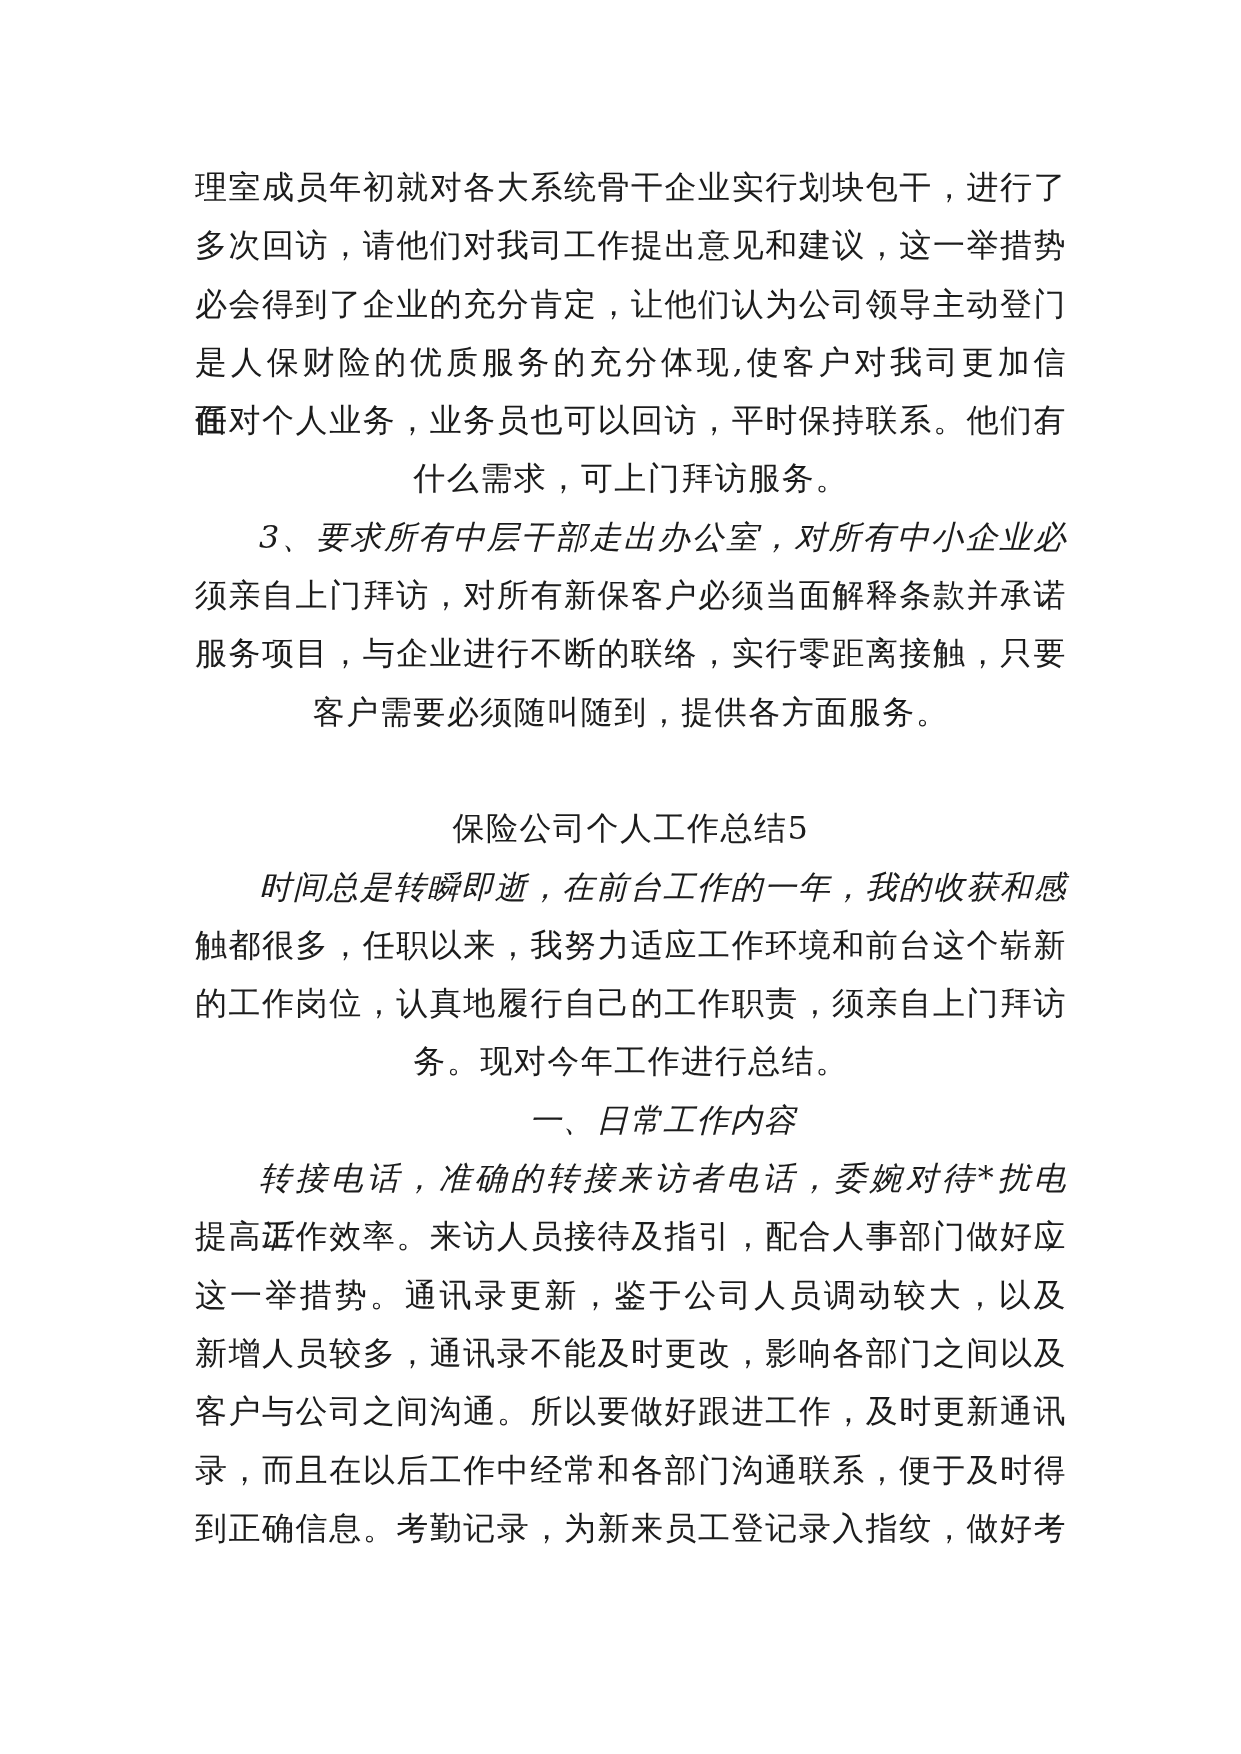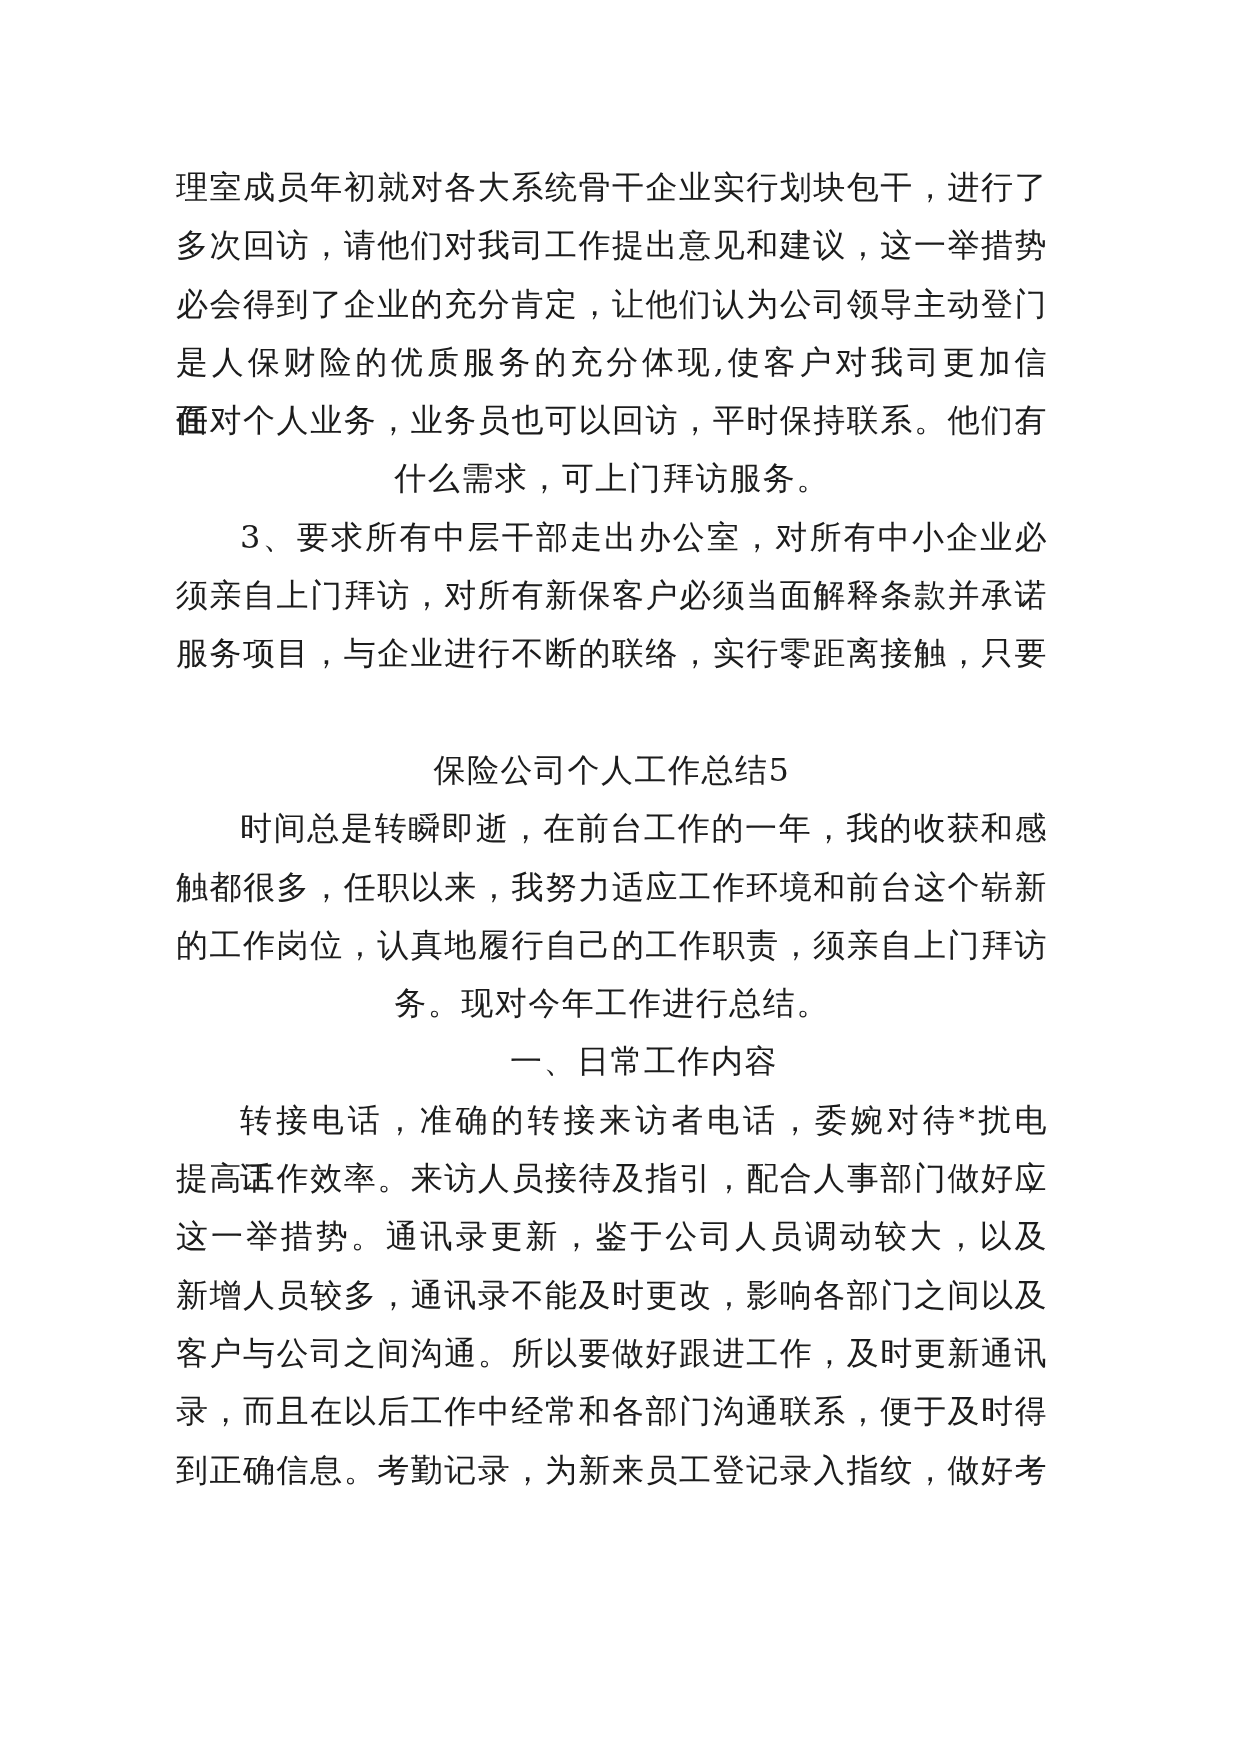--- a/index.html
+++ b/index.html
@@ -6,57 +6,58 @@
   .page {
     position: relative;
     width: 1241px;
     height: 1754px;
     background: #ffffff;
     overflow: hidden;
     font-family: "DejaVu Serif", "Liberation Serif", serif;
   }
   .textblock {
     position: absolute;
-    left: 176px;
+    left: 195px;
     top: 158px;
     width: 872px;
   }
   .line {
     height: 58.3px;
     line-height: 58.3px;
     font-size: 32px;
     font-weight: 400;
     letter-spacing: 1.5px;
     color: #1c1c1c;
     text-align: center;
     overflow: visible;
   }
   .line.justify {
     text-align: justify;
     text-align-last: justify;
     text-justify: inter-character;
   }
-  .line.indent { padding-left: 64px; }
+  .line.indent { padding-left: 64px; font-style: italic; }
   .line.blank {  }
   .line.heading { letter-spacing: 1.5px; }
 </style>
 </head>
 <body>
 
 <div class="page">
   <div class="textblock">
       <div class="line justify">理室成员年初就对各大系统骨干企业实行划块包干，进行了</div>
       <div class="line justify">多次回访，请他们对我司工作提出意见和建议，这一举措势</div>
       <div class="line justify">必会得到了企业的充分肯定，让他们认为公司领导主动登门</div>
       <div class="line justify">是人保财险的优质服务的充分体现,使客户对我司更加信任。</div>
       <div class="line justify">面对个人业务，业务员也可以回访，平时保持联系。他们有</div>
       <div class="line">什么需求，可上门拜访服务。</div>
       <div class="line justify indent">3、要求所有中层干部走出办公室，对所有中小企业必</div>
       <div class="line justify">须亲自上门拜访，对所有新保客户必须当面解释条款并承诺</div>
       <div class="line justify">服务项目，与企业进行不断的联络，实行零距离接触，只要</div>
+      <div class="line">客户需要必须随叫随到，提供各方面服务。</div>
       <div class="line blank"></div>
       <div class="line heading">保险公司个人工作总结5</div>
       <div class="line justify indent">时间总是转瞬即逝，在前台工作的一年，我的收获和感</div>
       <div class="line justify">触都很多，任职以来，我努力适应工作环境和前台这个崭新</div>
       <div class="line justify">的工作岗位，认真地履行自己的工作职责，须亲自上门拜访</div>
       <div class="line">务。现对今年工作进行总结。</div>
       <div class="line indent">一、日常工作内容</div>
       <div class="line justify indent">转接电话，准确的转接来访者电话，委婉对待*扰电话，</div>
       <div class="line justify">提高工作效率。来访人员接待及指引，配合人事部门做好应</div>
       <div class="line justify">这一举措势。通讯录更新，鉴于公司人员调动较大，以及</div>

